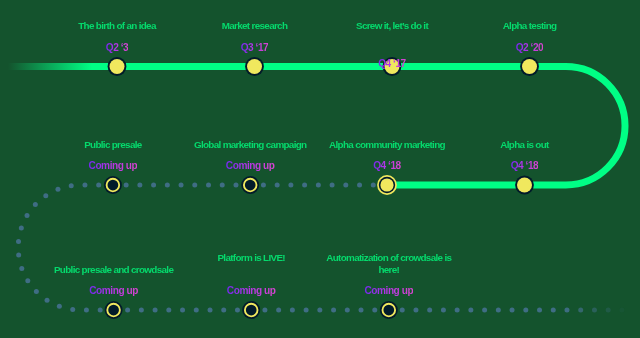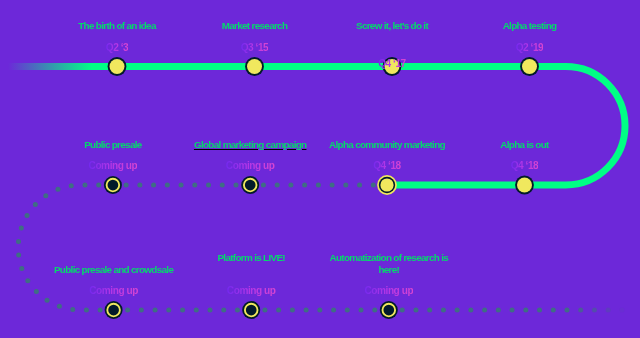--- a/index.html
+++ b/index.html
@@ -1,19 +1,19 @@
 <!DOCTYPE html>
 <html><head>
 <meta charset="utf-8">
 <title>Roadmap timeline</title>
 <style>
   html,body{margin:0;padding:0;background:#021b2a;}
   body{width:640px;height:338px;overflow:hidden;
        font-family:"Liberation Sans",sans-serif;}
-  #stage{position:relative;width:640px;height:338px;background:#6d28d9;}
+  #stage{position:relative;width:640px;height:338px;background:#14532d;}
   svg.track{position:absolute;left:0;top:0;width:640px;height:338px;}
   #labels{position:absolute;left:0;top:0;width:640px;height:338px;}
   .milestone{position:absolute;width:160px;margin-left:-80px;text-align:center;}
   .m-title{position:absolute;left:0;width:160px;height:35px;
            display:flex;align-items:flex-end;justify-content:center;}
   .m-title span{display:block;width:100%;text-align:center;
            font-weight:bold;font-size:9.9px;letter-spacing:-0.68px;
            line-height:11.5px;white-space:pre-line;color:#05d96c;}
   .m-date{position:absolute;left:20px;width:120px;text-align:center;line-height:11.5px;}
   .m-date span{display:inline-block;
@@ -168,42 +168,42 @@
     <div class="milestone" style="left: 117px; top: -3.3px;">
       <div class="m-title" style="top: 0px;">
           <span>The birth of an idea</span>
         </div>
       <div class="m-date" style="top: 43px;"><span>Q2 ‘3</span></div>
     </div>
     <div class="milestone" style="left: 254.5px; top: -3.3px;">
       <div class="m-title" style="top: 0px;">
           <span>Market research</span>
         </div>
-      <div class="m-date" style="top: 43px;"><span>Q3 ‘15</span></div>
+      <div class="m-date" style="top: 43px;"><span>Q3 ‘17</span></div>
     </div>
     <div class="milestone" style="left: 392px; top: -3.3px;">
       <div class="m-title" style="top: 0px;">
           <span>Screw it, let’s do it</span>
         </div>
       <div class="m-date" style="top: 59px;"><span>Q4 ‘17</span></div>
     </div>
     <div class="milestone" style="left: 529.5px; top: -3.3px;">
       <div class="m-title" style="top: 0px;">
           <span>Alpha testing</span>
         </div>
-      <div class="m-date" style="top: 43px;"><span>Q2 ‘19</span></div>
+      <div class="m-date" style="top: 43px;"><span>Q2 ‘20</span></div>
     </div>
     <div class="milestone" style="left: 112.9px; top: 115.2px;">
       <div class="m-title" style="top: 0px;">
           <span>Public presale</span>
         </div>
       <div class="m-date" style="top: 43px;"><span>Coming up</span></div>
     </div>
     <div class="milestone" style="left: 250.2px; top: 115.2px;">
-      <div class="m-title" style="top: 0px; text-decoration: underline;">
+      <div class="m-title" style="top: 0px;">
           <span>Global marketing campaign</span>
         </div>
       <div class="m-date" style="top: 43px;"><span>Coming up</span></div>
     </div>
     <div class="milestone" style="left: 387px; top: 115.2px;">
       <div class="m-title" style="top: 0px;">
           <span>Alpha community marketing</span>
         </div>
       <div class="m-date" style="top: 43px;"><span>Q4 ‘18</span></div>
     </div>
@@ -220,20 +220,20 @@
       <div class="m-date" style="top: 43px;"><span>Coming up</span></div>
     </div>
     <div class="milestone" style="left: 251.2px; top: 240.2px;">
       <div class="m-title" style="top: 0px; align-items: center;">
           <span>Platform is LIVE!</span>
         </div>
       <div class="m-date" style="top: 43px;"><span>Coming up</span></div>
     </div>
     <div class="milestone" style="left: 388.8px; top: 240.2px;">
       <div class="m-title" style="top: 0px;">
-          <span>Automatization of research is
+          <span>Automatization of crowdsale is
 here!</span>
         </div>
       <div class="m-date" style="top: 43px;"><span>Coming up</span></div>
     </div>
 
   </div>
 </div>
 
 </body></html>

